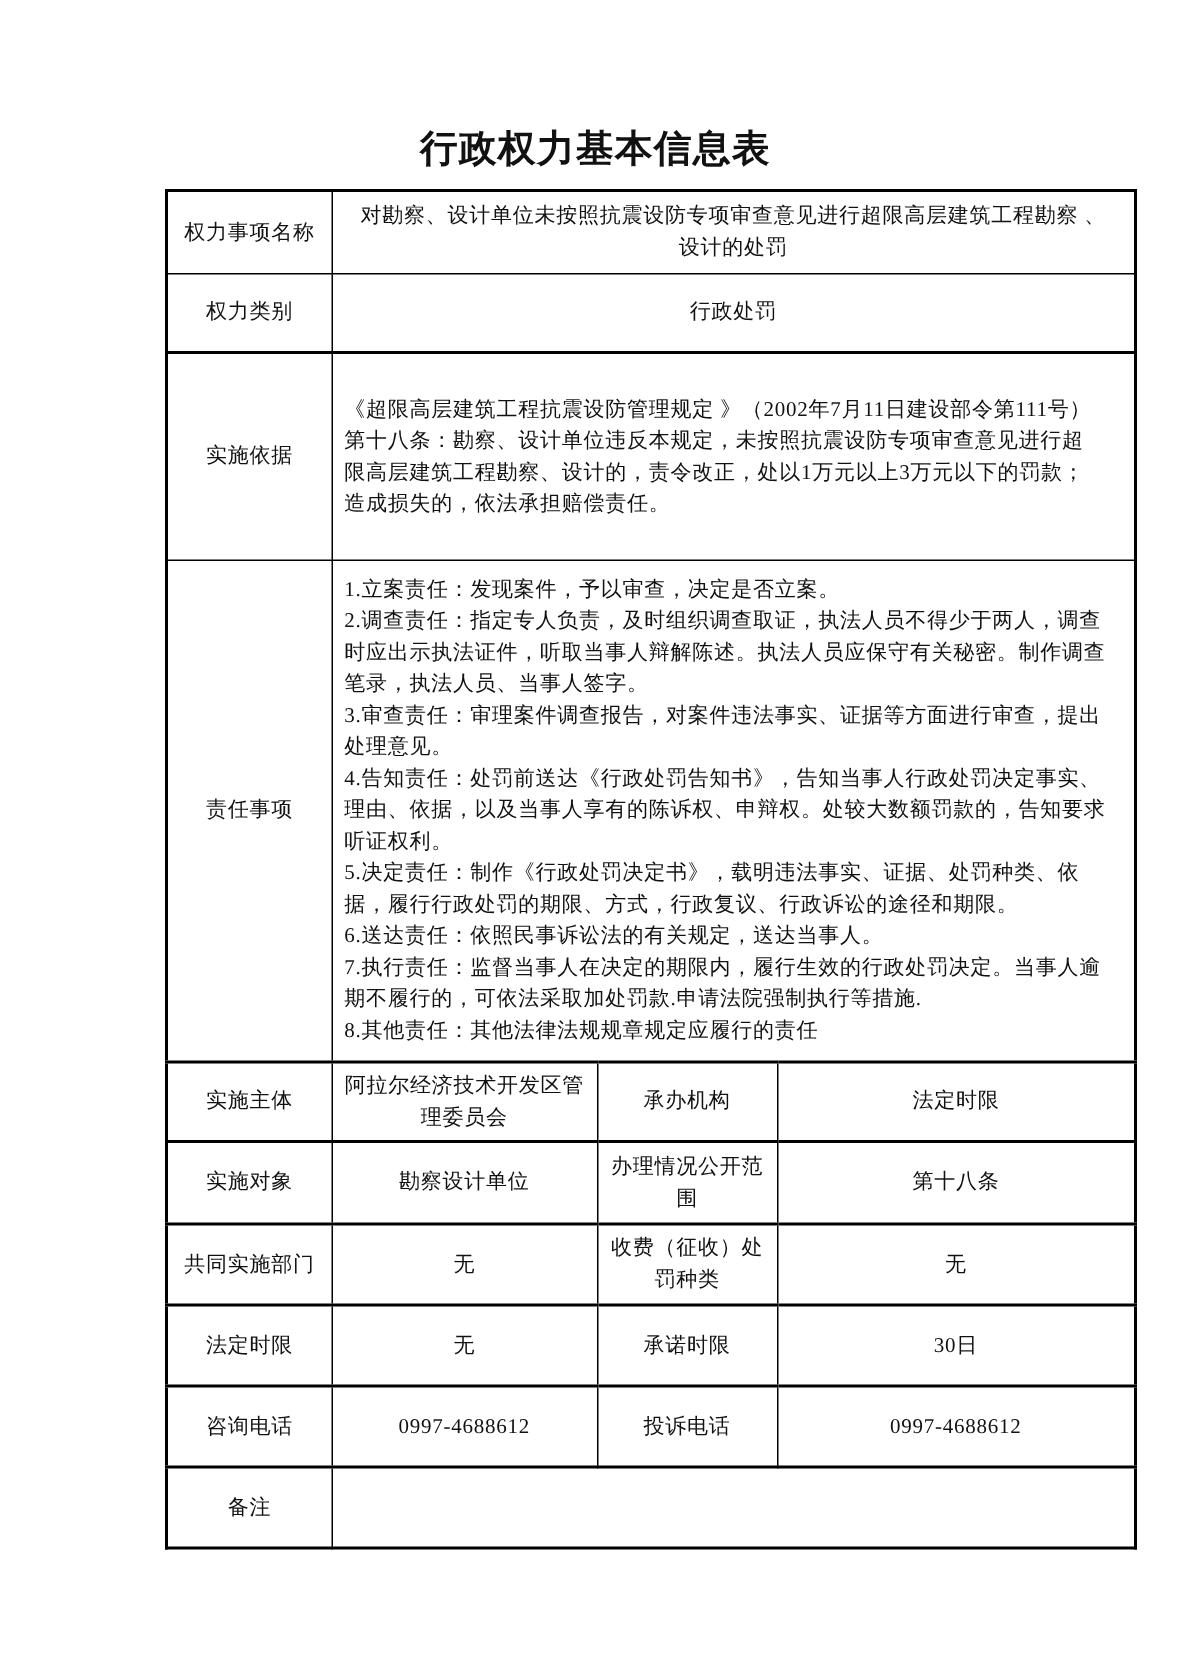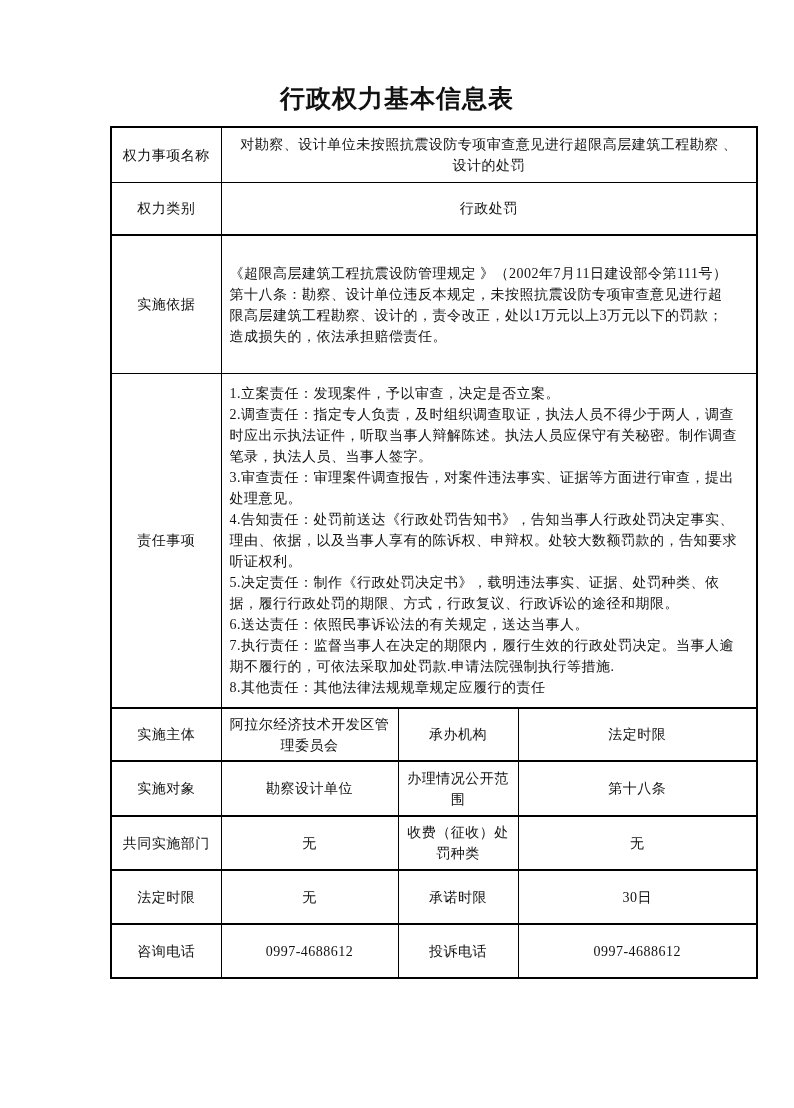--- a/index.html
+++ b/index.html
@@ -146,16 +146,20 @@
         <td class="value-center">30日</td>
       </tr>
 
       <tr class="r9 thick-top">
         <td class="label">咨询电话</td>
         <td class="value-center">0997-4688612</td>
         <td class="label">投诉电话</td>
         <td class="value-center">0997-4688612</td>
       </tr>
 
+      <tr class="r10 thick-top">
+        <td class="label">备注</td>
+        <td class="value-left" colspan="3"></td>
+      </tr>
 
     </tbody>
   </table>
 </div>
 
 </body></html>

